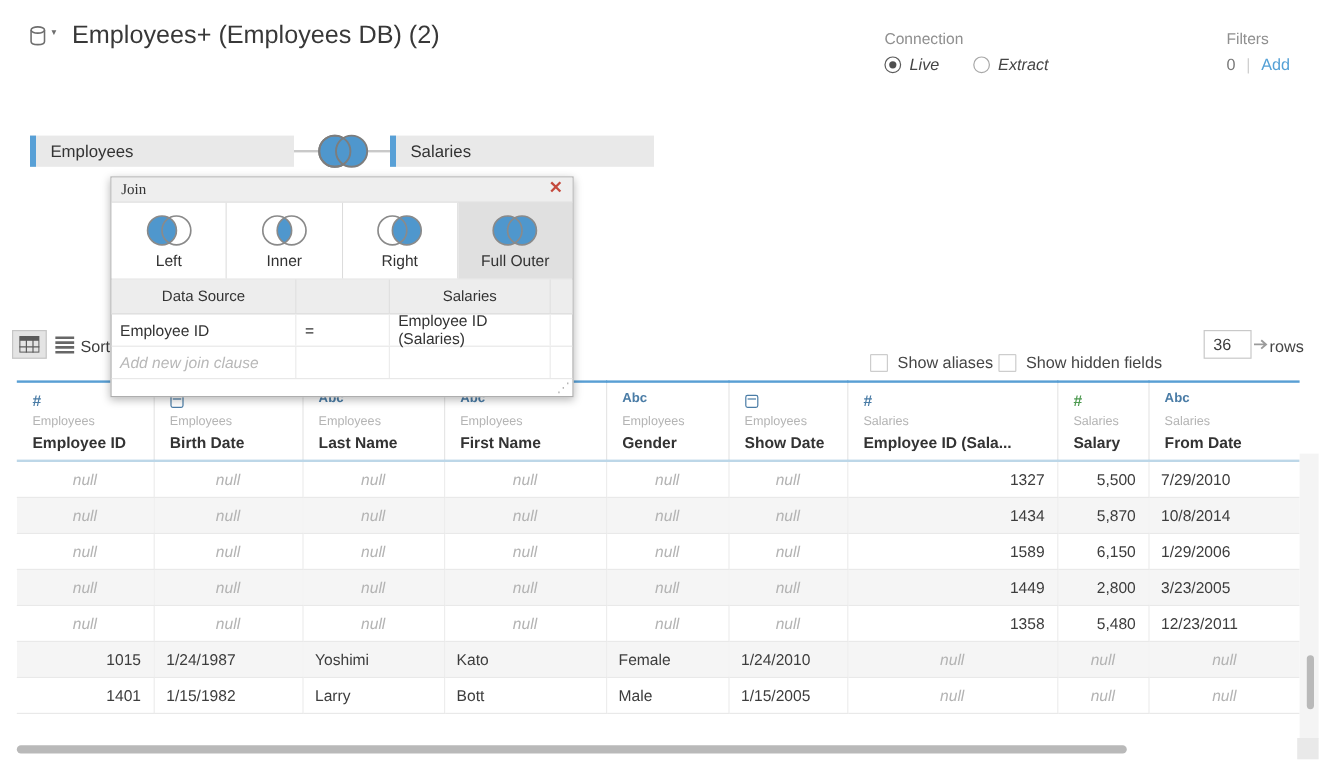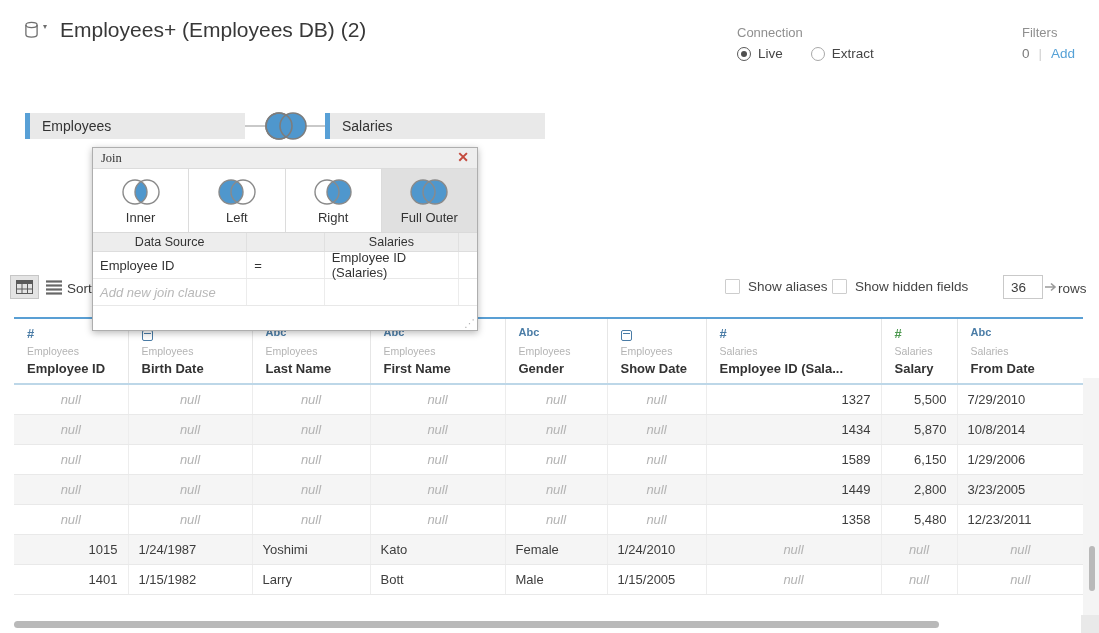--- a/index.html
+++ b/index.html
@@ -8,21 +8,21 @@
   .app { position:relative; width:1099px; height:633px; background:#fff; }
 
   
   .db-icon-wrap { position:absolute; left:24px; top:21px; width:36px; height:22px; }
   .db-caret { position:absolute; left:19px; top:1px; font-size:8px; color:#6e6e6e; }
   .page-title { position:absolute; left:60px; top:18px; font-size:21px; color:#383838; }
 
   .conn-block { position:absolute; left:737px; top:25px; }
   .small-label { font-size:13px; color:#8f8f8f; }
   .conn-row { margin-top:6px; display:flex; align-items:center; gap:28px; }
-  .radio-opt { display:flex; align-items:center; gap:7px; font-size:13.5px; color:#454545; }
+  .radio-opt { display:flex; align-items:center; gap:7px; font-size:13.5px; color:#454545;font-style:italic; }
   .radio { width:14px; height:14px; border:1px solid #a8a8a8; border-radius:50%;
     background:#fff; position:relative; display:inline-block; }
   .radio.selected { border-color:#5a5a5a; }
   .radio.selected::after { content:""; position:absolute; left:3px; top:3px;
     width:6px; height:6px; border-radius:50%; background:#4f4f4f; }
 
   .filters-block { position:absolute; left:1022px; top:25px; }
   .filters-row { margin-top:6px; display:flex; align-items:center; gap:9px; font-size:13.5px; }
   .filters-count { color:#7a7a7a; }
   .filters-divider { color:#d0d0d0; }
@@ -43,42 +43,42 @@
   .dlg-titlebar { height:21px; background:#eeeeee; border-bottom:1px solid #dcdcdc;
     display:flex; align-items:center; padding:0 8px; font-size:12.5px; color:#333;font-family:Liberation Serif, serif; }
   .dlg-close { margin-left:auto; color:#c4493c; font-size:14px; font-weight:bold;
     line-height:1; cursor:pointer; }
   .join-types { display:flex; height:64px; border-bottom:1px solid #dadada; }
   .join-type { flex:1; display:flex; flex-direction:column; align-items:center;
     justify-content:center; gap:3px; border-right:1px solid #dcdcdc; background:#fff;
     font-size:13px; color:#333; cursor:pointer; }
   .join-type:last-child { border-right:none; }
   .join-type.selected { background:#e0e0e0; }
-  .clause-head { display:flex; height:19px; background:#ededed; border-bottom:1px solid #ddd;
+  .clause-head { display:flex; height:29px; background:#ededed; border-bottom:1px solid #ddd;
     font-size:12.5px; color:#333; }
   .clause-head > div { display:flex; align-items:center; justify-content:center;
     border-right:1px solid #e0e0e0; }
   .clause-row { display:flex; height:27px; font-size:13px; color:#333;
     border-bottom:1px solid #e8e8e8; }
   .clause-row > div { display:flex; align-items:center; padding-left:7px;
     border-right:1px solid #ececec; }
   .cw1 { width:155px; } .cw2 { width:78px; } .cw3 { width:135px; } .cw4 { width:18px; border-right:none!important; }
   .clause-placeholder { font-style:italic; color:#b8b8b8; }
   .grip { position:absolute; right:2px; bottom:0px; font-size:11px; color:#b5b5b5; cursor:nwse-resize; }
 
   
   .grid-btn { position:absolute; left:10px; top:275px; width:29px; height:24px;
     background:#e4e4e4; border:1px solid #c6c6c6; display:flex; align-items:center;
     justify-content:center; cursor:pointer; }
   .list-btn { position:absolute; left:44px; top:279px; width:20px; height:17px;
     display:flex; align-items:center; justify-content:center; cursor:pointer; }
   .sort-label { position:absolute; left:67px; top:281px; font-size:13.5px; color:#3c3c3c; cursor:pointer; }
   .cb-group1 { position:absolute; left:725px; top:279px; }
   .cb-group2 { position:absolute; left:832px; top:279px; }
-  .cb-row { display:flex; align-items:flex-start; gap:8px; font-size:13.5px; color:#454545; }
+  .cb-row { display:flex; align-items:flex-start; gap:8px; font-size:13.5px; color:#454545;margin-top:16px; }
   .checkbox { width:15px; height:15px; border:1px solid #cdcdcd; background:#fff;
     border-radius:1px; display:inline-block; cursor:pointer; }
   .rows-box { position:absolute; left:1003px; top:275px; width:40px; height:24px;
     border:1px solid #c9c9c9; background:#fff; display:flex; align-items:center; }
   .rows-input { width:40px; border:none; outline:none; font-size:13.5px; color:#3c3c3c;
     padding-left:7px; font-family:"Liberation Sans", sans-serif; background:transparent; }
   .rows-arrow { margin-left:auto; margin-right:4px; cursor:pointer; display:flex; }
   .rows-label { position:absolute; left:1058px; top:281px; font-size:13.5px; color:#454545; }
 
   
@@ -164,38 +164,38 @@
   </svg>
 
   <div class="join-dialog">
     <div class="dlg-titlebar">
       <span>Join</span>
       <span class="dlg-close">✕</span>
     </div>
     <div class="join-types">
       <div class="join-type">
         <svg width="46" height="30" viewBox="0 0 46 30">
+          <circle cx="17" cy="15" r="12" fill="#4f97cd"></circle>
+          <circle cx="17" cy="15" r="12" fill="none" stroke="#8a8a8a" stroke-width="1.4"></circle>
+          <circle cx="29" cy="15" r="12" fill="none" stroke="#8a8a8a" stroke-width="1.4"></circle>
+        </svg>
+        <span>Left</span>
+      </div>
+      <div class="join-type">
+        <svg width="46" height="30" viewBox="0 0 46 30">
           <defs>
               <clipPath id="clipInnerL">
                 <circle cx="17" cy="15" r="12"></circle>
               </clipPath>
             </defs>
           <circle cx="29" cy="15" r="12" fill="#4f97cd" clip-path="url(#clipInnerL)"></circle>
           <circle cx="17" cy="15" r="12" fill="none" stroke="#8a8a8a" stroke-width="1.4"></circle>
           <circle cx="29" cy="15" r="12" fill="none" stroke="#8a8a8a" stroke-width="1.4"></circle>
         </svg>
         <span>Inner</span>
-      </div>
-      <div class="join-type">
-        <svg width="46" height="30" viewBox="0 0 46 30">
-          <circle cx="17" cy="15" r="12" fill="#4f97cd"></circle>
-          <circle cx="17" cy="15" r="12" fill="none" stroke="#8a8a8a" stroke-width="1.4"></circle>
-          <circle cx="29" cy="15" r="12" fill="none" stroke="#8a8a8a" stroke-width="1.4"></circle>
-        </svg>
-        <span>Left</span>
       </div>
       <div class="join-type">
         <svg width="46" height="30" viewBox="0 0 46 30">
           <circle cx="29" cy="15" r="12" fill="#4f97cd"></circle>
           <circle cx="17" cy="15" r="12" fill="none" stroke="#8a8a8a" stroke-width="1.4"></circle>
           <circle cx="29" cy="15" r="12" fill="none" stroke="#8a8a8a" stroke-width="1.4"></circle>
         </svg>
         <span>Right</span>
       </div>
       <div class="join-type selected">

